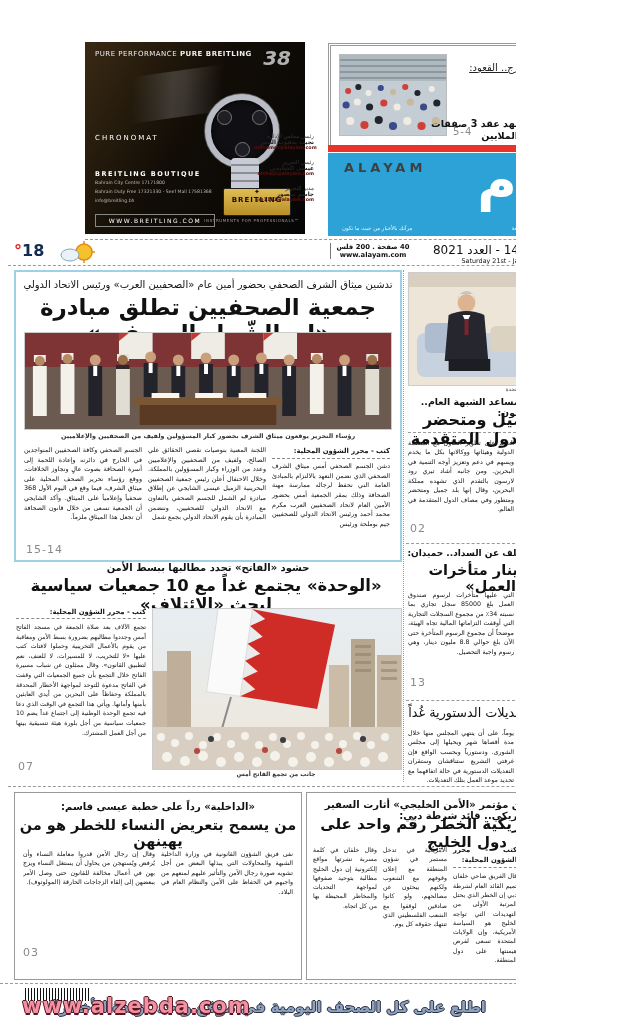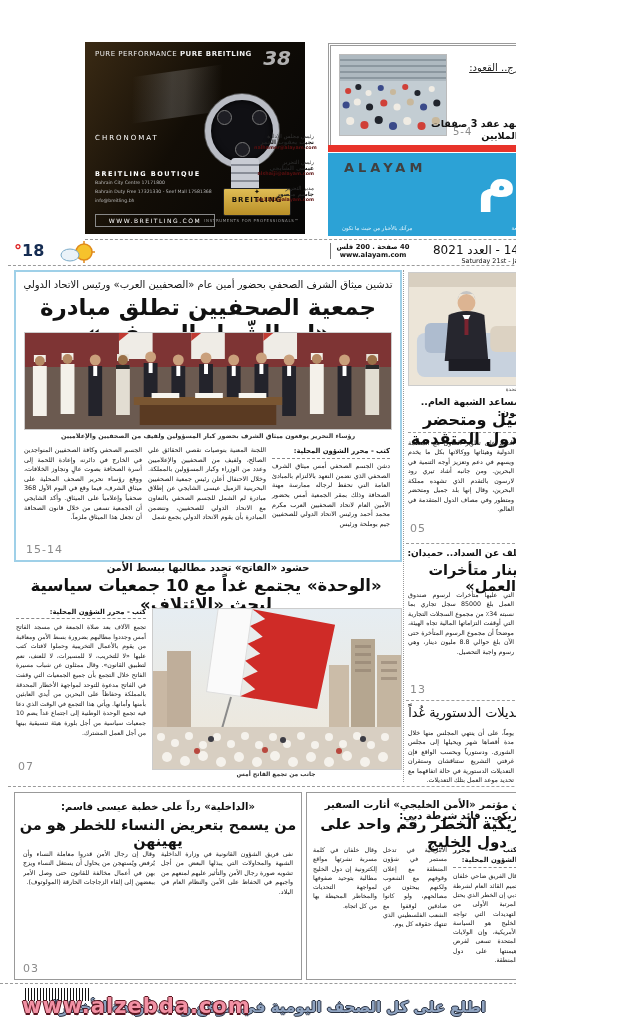--- a/index.html
+++ b/index.html
@@ -88,21 +88,21 @@
   .kingrule{left:408px;top:432px;width:218px;}
   .kingbody{left:408px;top:438px;width:218px;height:96px;display:flex;direction:rtl;gap:6px;overflow:hidden;}
   .kingbody .col{flex:1;font-size:6.3px;line-height:1.5;}
   .pg02{left:410px;top:522px;}
   .rcrule1{left:406px;top:543px;width:220px;}
 
   .laborkick{left:406px;top:548px;width:220px;font-size:9px;font-weight:bold;direction:rtl;text-align:center;}
   .laborhead{left:406px;top:562px;width:220px;font-size:14.5px;font-weight:bold;direction:rtl;text-align:center;}
   .laborbody{left:408px;top:590px;width:218px;height:105px;display:flex;direction:rtl;gap:6px;overflow:hidden;}
   .laborbody .col{flex:1;font-size:6.3px;line-height:1.5;}
-  .pg13{left:410px;top:676px;margin-top:7px;}
+  .pg13{left:410px;top:676px;}
   .rcrule2{left:406px;top:700px;width:220px;}
 
   .parlhead{left:406px;top:705px;width:220px;font-size:12.8px;font-weight:normal;direction:rtl;text-align:center;}
   .parlbody{left:408px;top:728px;width:218px;height:58px;display:flex;direction:rtl;gap:6px;overflow:hidden;}
   .parlbody .col{flex:1;font-size:6.3px;line-height:1.5;}
 
   
   .unitykick{left:16px;top:562px;width:384px;font-size:10px;font-weight:bold;direction:rtl;text-align:center;}
   .unityhead{left:10px;top:576px;width:392px;font-size:16.5px;font-weight:bold;direction:rtl;text-align:center;letter-spacing:-.3px;}
   .unityphoto{left:152px;top:608px;width:248px;height:160px;border:1px solid #ccc;}
@@ -111,21 +111,21 @@
   .unitycap{left:152px;top:770px;width:248px;font-size:6px;font-weight:bold;color:#333;direction:rtl;text-align:center;}
   .pg06{left:18px;top:760px;}
   .midrule{left:8px;top:786px;width:616px;}
 
   
   .intbox{left:14px;top:792px;width:286px;height:186px;border:1px solid #999;background:#fff;}
   .intbox .kick{left:0;top:8px;width:100%;font-size:10px;font-weight:bold;}
   .intbox .head{left:0;top:24px;width:100%;font-size:14.5px;font-weight:bold;}
   .intbody{left:8px;top:56px;width:270px;height:112px;display:flex;direction:rtl;gap:6px;overflow:hidden;}
   .intbody .col{flex:1;font-size:6.3px;line-height:1.5;}
-  .pg03{position:absolute;left:8px;bottom:4px;}
+  .pg03{position:absolute;left:8px;bottom:20px;}
 
   .gulfbox{left:306px;top:792px;width:320px;height:186px;border:1px solid #999;background:#fff;}
   .gulfbox .kick{left:0;top:6px;width:100%;font-size:10px;font-weight:bold;}
   .gulfbox .head{left:0;top:22px;width:100%;font-size:15px;font-weight:bold;}
   .gulfrow{left:6px;top:52px;width:308px;height:128px;display:flex;direction:rtl;gap:6px;overflow:hidden;}
   .gulfphoto{width:96px;height:124px;border:1px solid #bbb;flex:0 0 auto;position:relative;overflow:hidden;}
   .gulfrow .col{flex:1;font-size:6.2px;line-height:1.5;}
 
   
   .footrule{left:0;top:983px;width:632px;}
@@ -360,21 +360,21 @@
     </svg>
   </div>
   <div class="abs kingcap">جلالة الملك مستقبلاً مساعد الأمين العام للأمم المتحدة</div>
   <div class="abs kingkick">جلالة الملك استقبل مساعد الشبهة العام.. لارسون:</div>
   <div class="abs kinghead">البحرين بلد جميل ومتحضر وفي مصاف الدول المتقدمة</div>
   <div class="abs dashed-h kingrule"></div>
   <div class="abs kingbody jus">
     <div class="col">استقبل حضرة صاحب الجلالة الملك حمد بن عيسى آل خليفة عاهل البلاد المفدى بقصر الصافرية أمس مساعد الأمين العام والمبعوث الشخصي للأمين العام للأمم المتحدة وعضو معهد السلام الدولي تيري رود لارسون، حيث نقل إلى جلالته تحيات الأمين العام للأمم المتحدة بان كي مون وتمنياته لمملكة البحرين بدوام التقدم والازدهار. وخلال اللقاء أكد جلالته حرص البحرين</div>
     <div class="col">الدائم على تطوير التعاون مع المنظمة الدولية وهيئاتها ووكالاتها بكل ما يخدم ويسهم في دعم وتعزيز أوجه التنمية في البحرين. ومن جانبه أشاد تيري رود لارسون بالتقدم الذي تشهده مملكة البحرين، وقال إنها بلد جميل ومتحضر ومتطور وفي مصاف الدول المتقدمة في العالم.</div>
   </div>
-  <div class="abs pgref pg02">05</div>
+  <div class="abs pgref pg02">02</div>
   <div class="abs dashed-h rcrule1"></div>
 
   <div class="abs laborkick">28 ألف سجل تجاري متخلف عن السداد.. حميدان:</div>
   <div class="abs laborhead">8.8 مليون دينار متأخرات «سوق العمل»</div>
   <div class="abs laborbody jus">
     <div class="col">
       <div class="byline">كتب - أحمد الملا:</div>
       <span>أكد وزير العمل جميل حميدان أن عدد العمالة المسجلة بلغت 40 ألفاً تمثل 10٪ من مجموع العمال الأجانب الموجودين في مملكة البحرين. وقال حميدان ان عدد السجلات التجارية</span>
     </div>
     <div class="col">التي عليها متأخرات لرسوم صندوق العمل بلغ 85000 سجل تجاري بما نسبته 34٪ من مجموع السجلات التجارية التي أوقفت التزاماتها المالية تجاه الهيئة، موضحاً أن مجموع الرسوم المتأخرة حتى الآن بلغ حوالي 8.8 مليون دينار، وهي رسوم واجبة التحصيل.</div>

